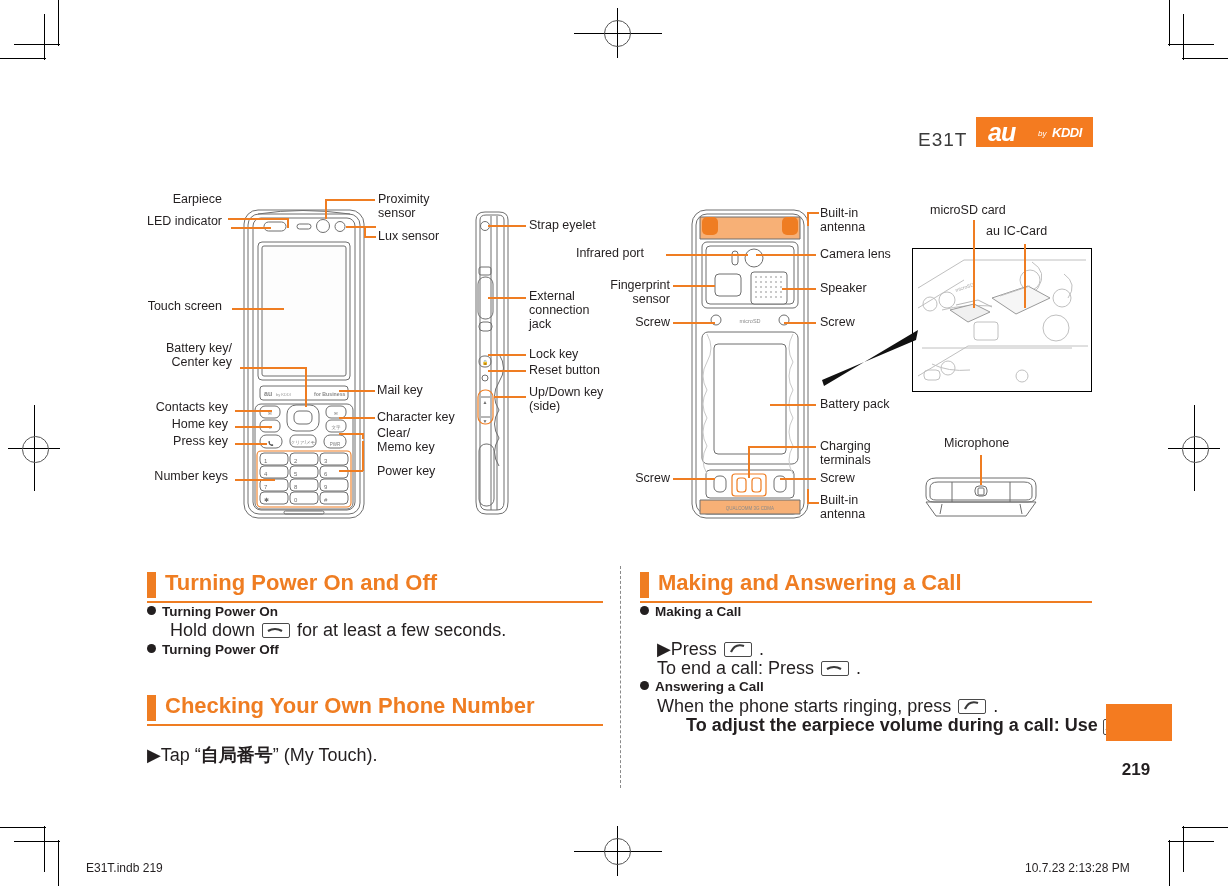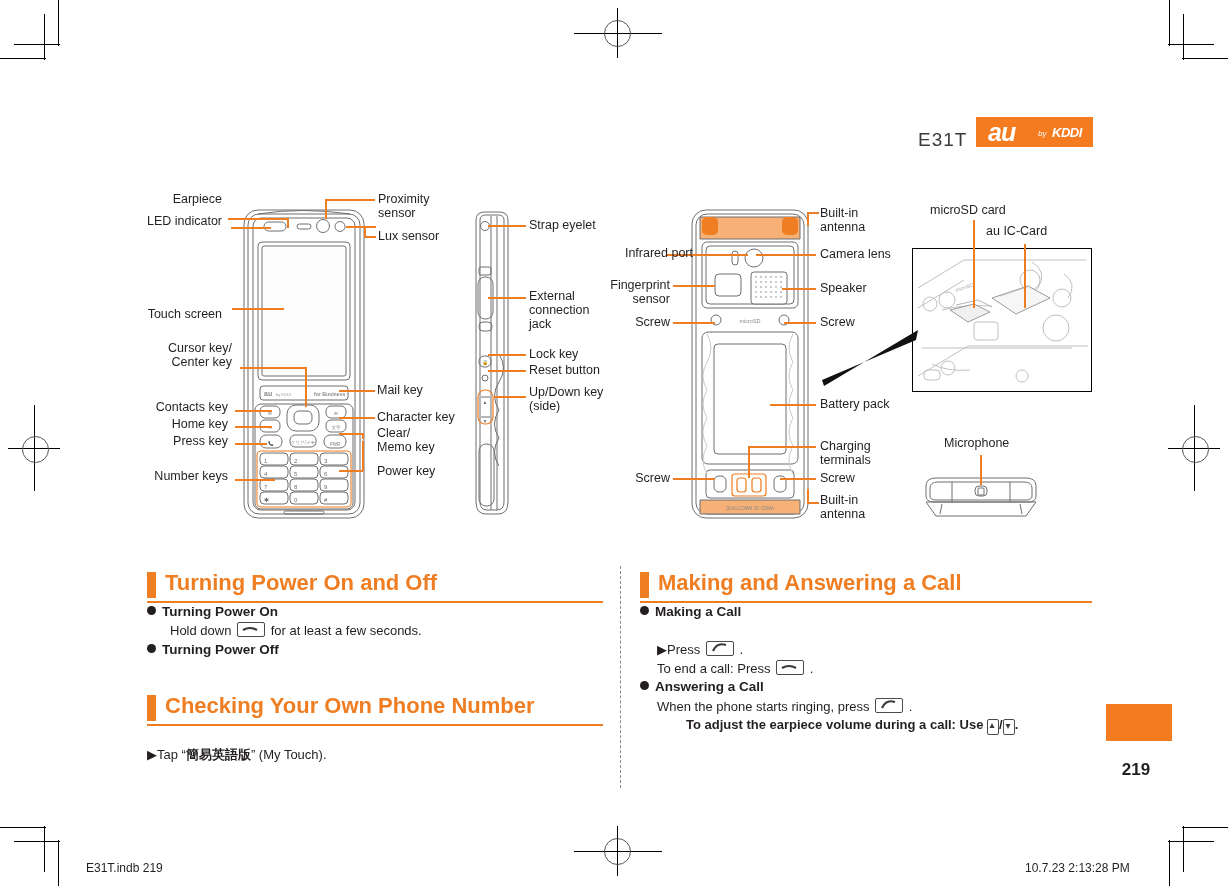--- a/index.html
+++ b/index.html
@@ -74,21 +74,21 @@
     font-size:22px;font-weight:bold;color:#ef7d22;white-space:nowrap;line-height:26px;
   }
   .sec .uline{position:absolute;left:0;top:31px;height:2px;background:#ef7d22;}
   .bullet{
     position:absolute;font-size:13.5px;font-weight:bold;color:#231f20;white-space:nowrap;
   }
   .bullet .dot{
     display:inline-block;width:9px;height:9px;border-radius:50%;background:#231f20;
     margin-right:6px;vertical-align:1px;
   }
-  .body{position:absolute;font-size:13px;color:#231f20;white-space:nowrap;line-height:16px;}
+  .body{position:absolute;font-size:18px;color:#231f20;white-space:nowrap;line-height:16px;}
   .body b{font-weight:bold;}
 
   
   .key{
     display:inline-block;border:1px solid #4a4a4a;border-radius:2px;
     width:26px;height:13px;position:relative;vertical-align:-2px;background:#fff;margin:0 2px;
   }
   .key svg{position:absolute;left:0;top:0;}
   .volkey{
     display:inline-block;border:1px solid #4a4a4a;border-radius:2px;
@@ -277,22 +277,22 @@
     <div class="lead h" style="left:339px;top:390px;width:36px;"></div>
     <div class="lead h" style="left:339px;top:417px;width:36px;"></div>
     <div class="lead h" style="left:339px;top:433px;width:24px;"></div>
     <div class="lead v" style="left:362px;top:433px;height:6px;"></div>
     <div class="lead h" style="left:339px;top:470px;width:24px;"></div>
     <div class="lead v" style="left:362px;top:441px;height:30px;"></div>
   </div>
 
   <div class="lbl r" style="left:100px;top:192px;width:122px;">Earpiece</div>
   <div class="lbl r" style="left:100px;top:214px;width:122px;">LED indicator</div>
-  <div class="lbl r" style="left:100px;top:299px;width:122px;margin-top:8px;">Touch screen</div>
-  <div class="lbl r" style="left:100px;top:341px;width:132px;">Cursor key/
+  <div class="lbl r" style="left:100px;top:299px;width:122px;">Touch screen</div>
+  <div class="lbl r" style="left:100px;top:341px;width:132px;">Battery key/
 Center key</div>
   <div class="lbl r" style="left:100px;top:400px;width:128px;">Contacts key</div>
   <div class="lbl r" style="left:100px;top:417px;width:128px;">Home key</div>
   <div class="lbl r" style="left:100px;top:434px;width:128px;">Press key</div>
   <div class="lbl r" style="left:100px;top:469px;width:128px;">Number keys</div>
 
   <div class="lbl l" style="left:378px;top:192px;width:90px;">Proximity
 sensor</div>
   <div class="lbl l" style="left:378px;top:229px;width:90px;">Lux sensor</div>
   <div class="lbl l" style="left:377px;top:383px;width:90px;">Mail key</div>
@@ -443,21 +443,21 @@
     <div class="lead h" style="left:770px;top:404px;width:46px;"></div>
     <div class="lead h" style="left:748px;top:446px;width:68px;"></div>
     <div class="lead v" style="left:748px;top:446px;height:32px;"></div>
     <div class="lead h" style="left:780px;top:478px;width:36px;"></div>
     <div class="lead v" style="left:807px;top:212px;height:14px;"></div>
     <div class="lead h" style="left:807px;top:212px;width:12px;"></div>
     <div class="lead v" style="left:807px;top:489px;height:14px;"></div>
     <div class="lead h" style="left:807px;top:502px;width:12px;"></div>
   </div>
 
-  <div class="lbl r" style="left:588px;top:246px;width:105px;">Infrared port</div>
+  <div class="lbl r" style="left:539px;top:246px;width:105px;">Infrared port</div>
   <div class="lbl r" style="left:560px;top:278px;width:110px;">Fingerprint
 sensor</div>
   <div class="lbl r" style="left:560px;top:315px;width:110px;">Screw</div>
   <div class="lbl r" style="left:560px;top:471px;width:110px;">Screw</div>
 
   <div class="lbl l" style="left:820px;top:206px;width:90px;">Built-in
 antenna</div>
   <div class="lbl l" style="left:820px;top:247px;width:100px;">Camera lens</div>
   <div class="lbl l" style="left:820px;top:281px;width:100px;">Speaker</div>
   <div class="lbl l" style="left:820px;top:315px;width:100px;">Screw</div>
@@ -555,21 +555,21 @@
   <div class="bullet" style="left:147px;top:642px;">
     <span class="dot"></span><span>Turning Power Off</span>
   </div>
 
   <div class="sec" style="left:147px;top:693px;width:456px;">
     <div class="bar"></div>
     <h2>Checking Your Own Phone Number</h2>
     <div class="uline" style="width:456px;"></div>
   </div>
   <div class="body" style="left:147px;top:747px;">
-    <span>▶Tap “</span><b>簡易英語版</b><span>” (My Touch).</span>
+    <span>▶Tap “</span><b>自局番号</b><span>” (My Touch).</span>
   </div>
 
   <div class="sec" style="left:640px;top:570px;width:452px;">
     <div class="bar"></div>
     <h2>Making and Answering a Call</h2>
     <div class="uline" style="width:452px;"></div>
   </div>
 
   <div class="bullet" style="left:640px;top:604px;">
     <span class="dot"></span><span>Making a Call</span>

